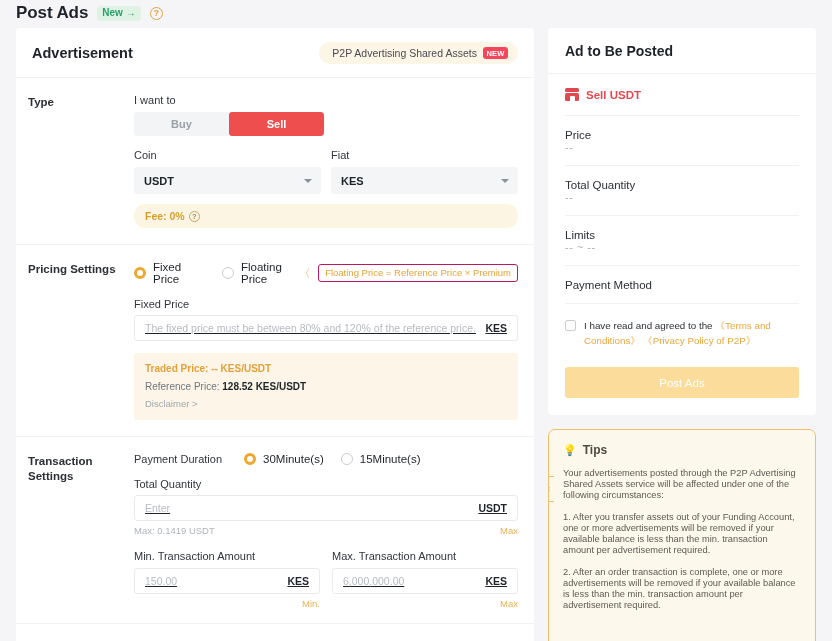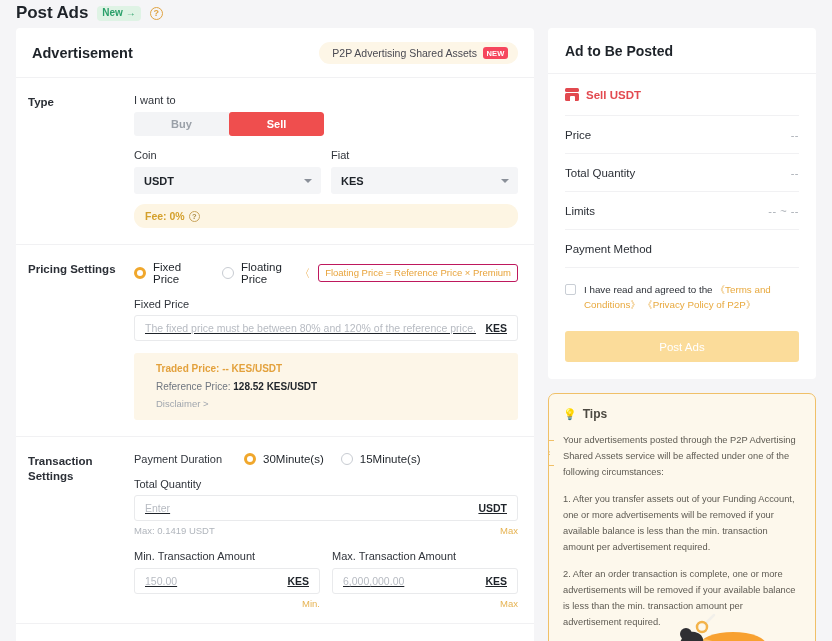--- a/index.html
+++ b/index.html
@@ -131,21 +131,21 @@
     height: 26px; border: 1px solid #e9eaec; border-radius: 3px;
     display: flex; align-items: center; padding: 0 10px;
     background: #fff;
     text-decoration: underline;
   }
   .input-box .ph { flex: 1; font-size: 10.5px; color: #b7bbc2; }
   .input-box .unit { font-size: 10.5px; font-weight: 700; color: #1e2329; }
 
   .price-info {
     margin-top: 12px; background: #fdf6e8; border-radius: 3px;
-    padding: 10px 11px 11px 22px;
+    padding: 10px 11px 11px 11px;
   }
   .pi-traded { font-size: 10px; color: #e3a13c; font-weight: 700; }
   .pi-ref { font-size: 10px; color: #6f7680; margin-top: 7px; }
   .pi-ref b { color: #1e2329; font-weight: 700; }
   .pi-disc { font-size: 9.5px; color: #a0a6ae; margin-top: 6px; cursor: pointer; }
 
   .dur-row { display: flex; align-items: center; gap: 22px; }
   .dur-label { font-size: 11px; color: #31353c; }
 
   .meta-row { display: flex; justify-content: space-between; margin-top: 4px; }
@@ -161,21 +161,21 @@
   .ad-body { padding: 14px 17px 17px 17px; }
   .sell-row { display: flex; align-items: center; gap: 7px; padding-bottom: 14px; border-bottom: 1px solid #f1f1f3; }
   .shop-icon { width: 14px; height: 13px; position: relative; }
   .shop-icon .roof { position: absolute; top: 0; left: 0; width: 14px; height: 4px; background: #e2494f; border-radius: 1.5px; }
   .shop-icon .base { position: absolute; top: 5px; left: 0; width: 14px; height: 8px; background: #e2494f; border-radius: 1.5px; }
   .shop-icon .door { position: absolute; top: 8px; left: 4.5px; width: 5px; height: 5px; background: #fff; border-radius: 1px 1px 0 0; }
   .sell-txt { font-size: 11.5px; font-weight: 700; color: #e2494f; }
 
   .kv-row {
     display: flex; align-items: flex-start; justify-content: space-between;
-    padding: 13px 0 12px 0; border-bottom: 1px solid #f1f1f3;
+    padding: 13px 0 12px 0; border-bottom: 1px solid #f1f1f3; flex-direction: column;
   }
   .kv-row:last-of-type { border-bottom: 1px solid #f1f1f3; }
   .kv-k { font-size: 11.5px; color: #2b2f36; }
   .kv-v { font-size: 11px; color: #a9aeb5; letter-spacing: 0.5px; }
 
   .agree {
     display: flex; gap: 8px; margin-top: 14px; align-items: flex-start;
   }
   .chk {
     width: 11px; height: 11px; border: 1px solid #c9ced5; border-radius: 2px;
@@ -193,21 +193,21 @@
   
   .tips {
     position: relative; margin-top: 14px;
     border: 1px solid #f0c068; border-radius: 7px;
     background: #fdf8ec; padding: 13px 14px 14px 14px;
     overflow: hidden; height: 256px;
   }
   .tips-head { display: flex; align-items: center; gap: 6px; margin-bottom: 11px; }
   .bulb { font-size: 11px; color: #f3b13c; }
   .tips-title { font-size: 12px; font-weight: 700; color: #4d4a42; }
-  .tips-p { font-size: 9.3px; line-height: 16px; color: #5d5a52; margin-bottom: 11px; }
+  .tips-p { font-size: 9.3px; line-height: 11px; color: #5d5a52; margin-bottom: 11px; }
   .tips-handle {
     position: absolute; left: -6px; top: 46px;
     width: 11px; height: 26px; background: #fdf8ec;
     border: 1px solid #f0c068; border-radius: 6px 0 0 6px;
     border-right: none;
     display: flex; align-items: center; justify-content: center;
     font-size: 9px; color: #d9a84e; cursor: pointer;
   }
   .tips-art { position: absolute; right: 34px; bottom: -6px; width: 120px; height: 60px; }
 </style>

